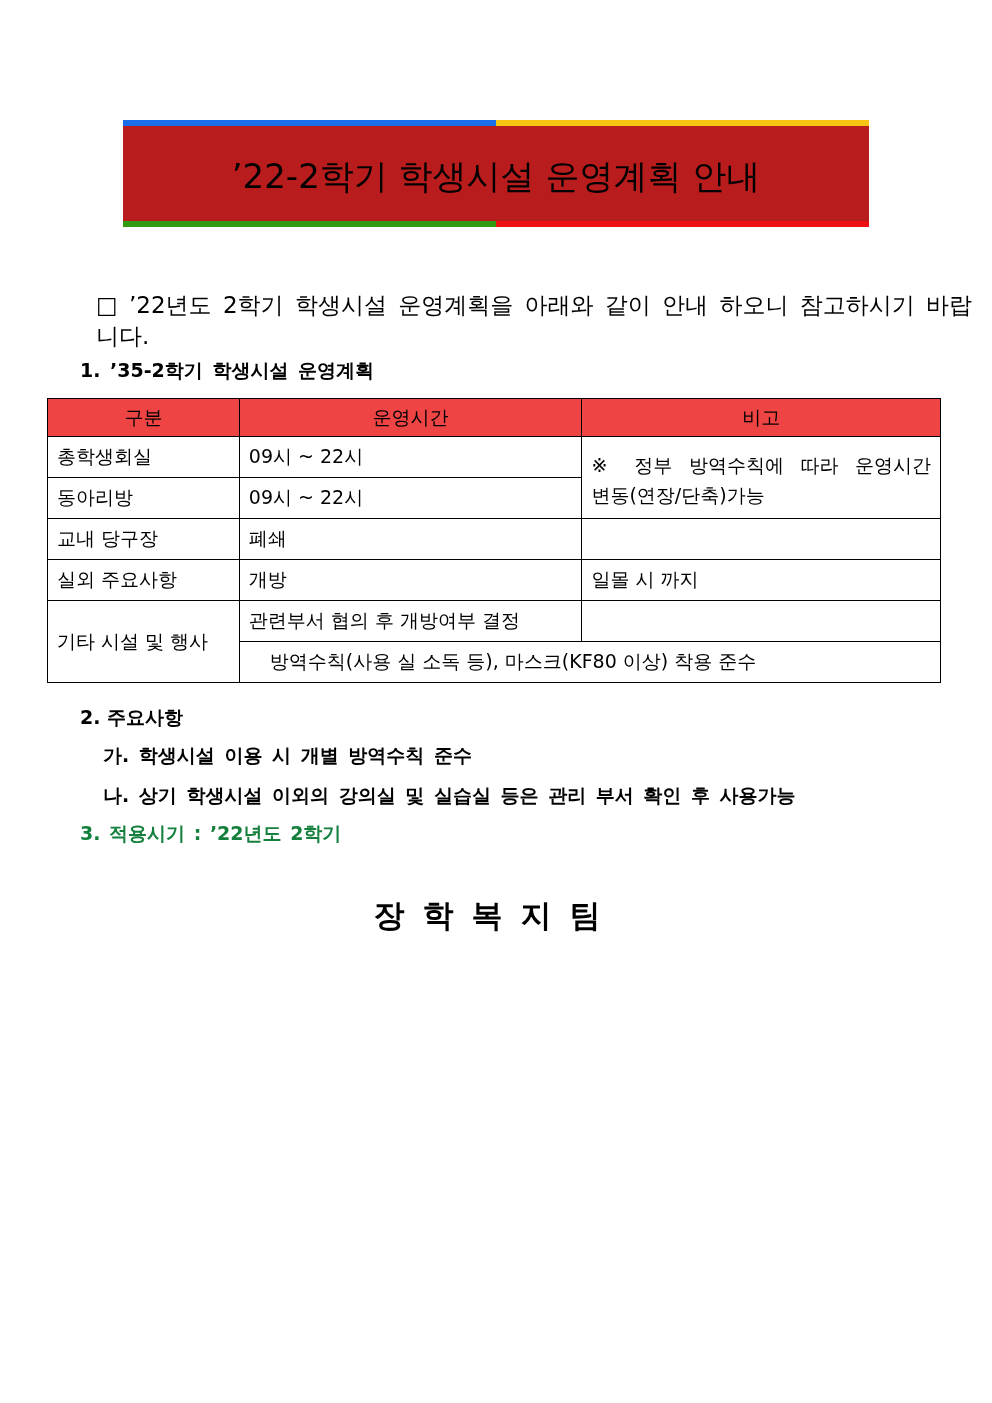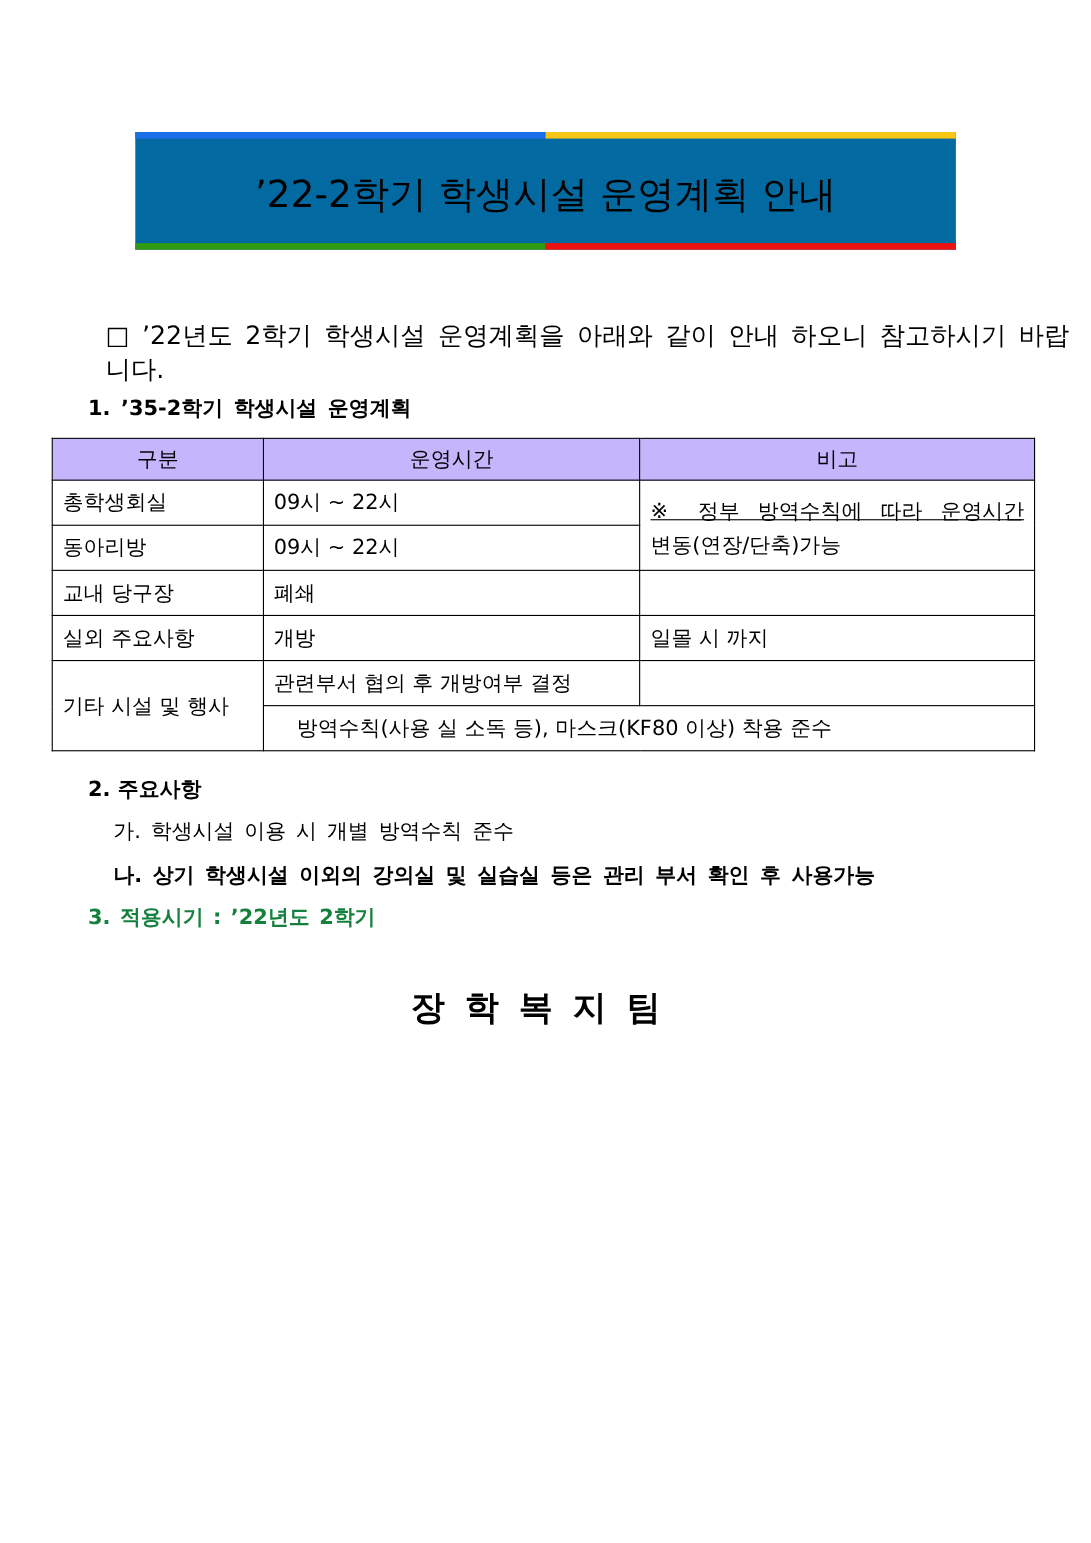--- a/index.html
+++ b/index.html
@@ -2,21 +2,21 @@
 <html><head>
   <meta charset="utf-8">
   <style>
     html, body { margin: 0; padding: 0; background: #ffffff; }
     body {
       width: 992px; height: 1403px; position: relative; overflow: hidden;
       font-family: "DejaVu Sans", "Liberation Sans", sans-serif; color: #000;
     }
     .title-box {
       position: absolute; left: 123px; top: 120px; width: 746px; height: 107px;
-      background: #0369a1;
+      background: #b91c1c;
     }
     .bar { position: absolute; height: 6px; width: 50%; }
     .bar.tl { top: 0; left: 0; background: #1a6ee8; }
     .bar.tr { top: 0; right: 0; background: #f7c614; }
     .bar.bl { bottom: 0; left: 0; background: #2f9a12; }
     .bar.br { bottom: 0; right: 0; background: #ee1111; }
     .title-text {
       position: absolute; left: 0; right: 0; top: 34px; text-align: center;
       font-size: 34px; letter-spacing: 0px; font-weight: normal;
     }
@@ -26,27 +26,27 @@
     .section1 {
       position: absolute; left: 80px; top: 358px; font-size: 19px; font-weight: bold; word-spacing: 3px;
     }
     table.plan {
       position: absolute; left: 47px; top: 398px; width: 894px;
       border-collapse: collapse; font-size: 19px;
     }
     table.plan td, table.plan th {
       border: 1.5px solid #000; height: 40px; padding: 0 9px; font-weight: normal;
     }
-    table.plan th { background: #c4b5fd; text-align: center; height: 37px; }
+    table.plan th { background: #ef4444; text-align: center; height: 37px; }
     .c { }
     .bold-row { font-weight: normal; padding-left: 30px !important; }
-    .note { line-height: 36px; text-align: justify; text-align-last: justify; text-decoration: underline; }
+    .note { line-height: 36px; text-align: justify; text-align-last: justify; }
     .note-line2 { text-align: left; }
     .s2 { position: absolute; left: 80px; top: 705px; font-size: 19px; font-weight: bold; }
-    .s2a { position: absolute; left: 103px; top: 743px; font-size: 19px; font-weight: normal; word-spacing: 3px; }
+    .s2a { position: absolute; left: 103px; top: 743px; font-size: 19px; font-weight: bold; word-spacing: 3px; }
     .s2b { position: absolute; left: 103px; top: 783px; font-size: 19px; font-weight: bold; word-spacing: 3px; }
     .s3 { position: absolute; left: 80px; top: 821px; font-size: 19px; font-weight: bold; color: #15803d; word-spacing: 2px; }
     .team {
       position: absolute; left: 0; right: 0; top: 895px; text-align: center;
       font-size: 31px; font-weight: bold; letter-spacing: 18px;
     }
   </style>
 </head>
 <body>
 

